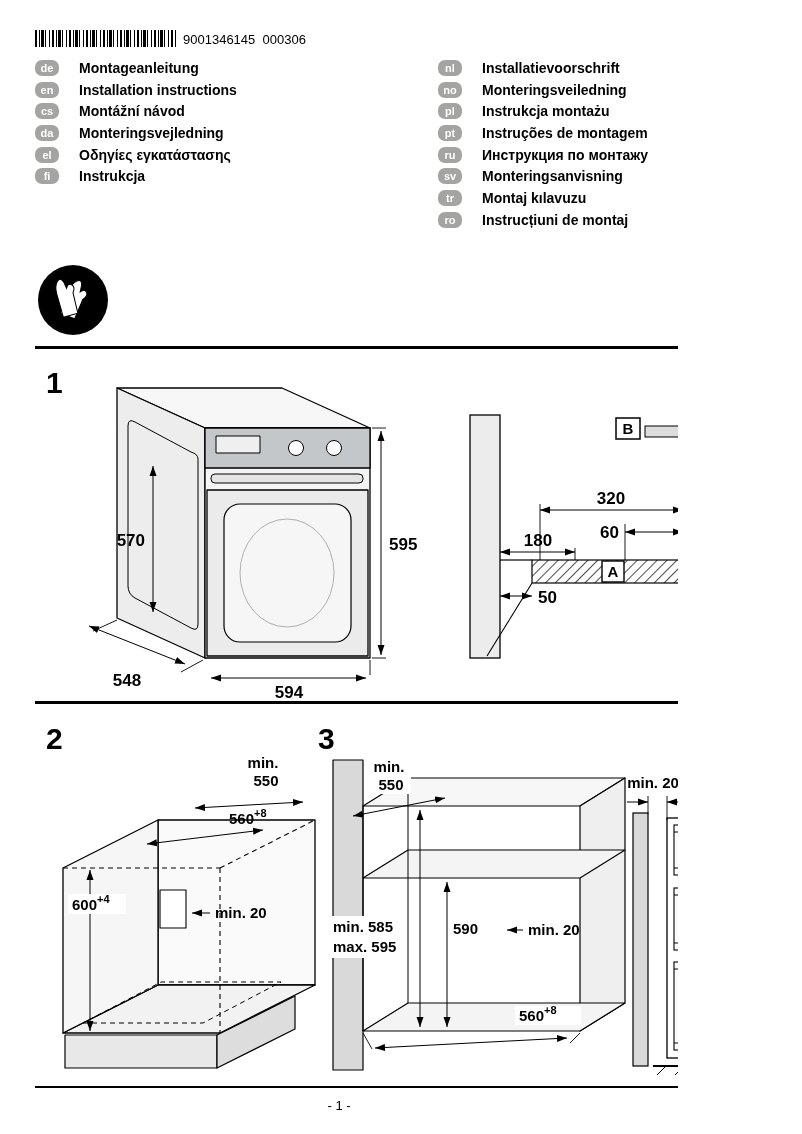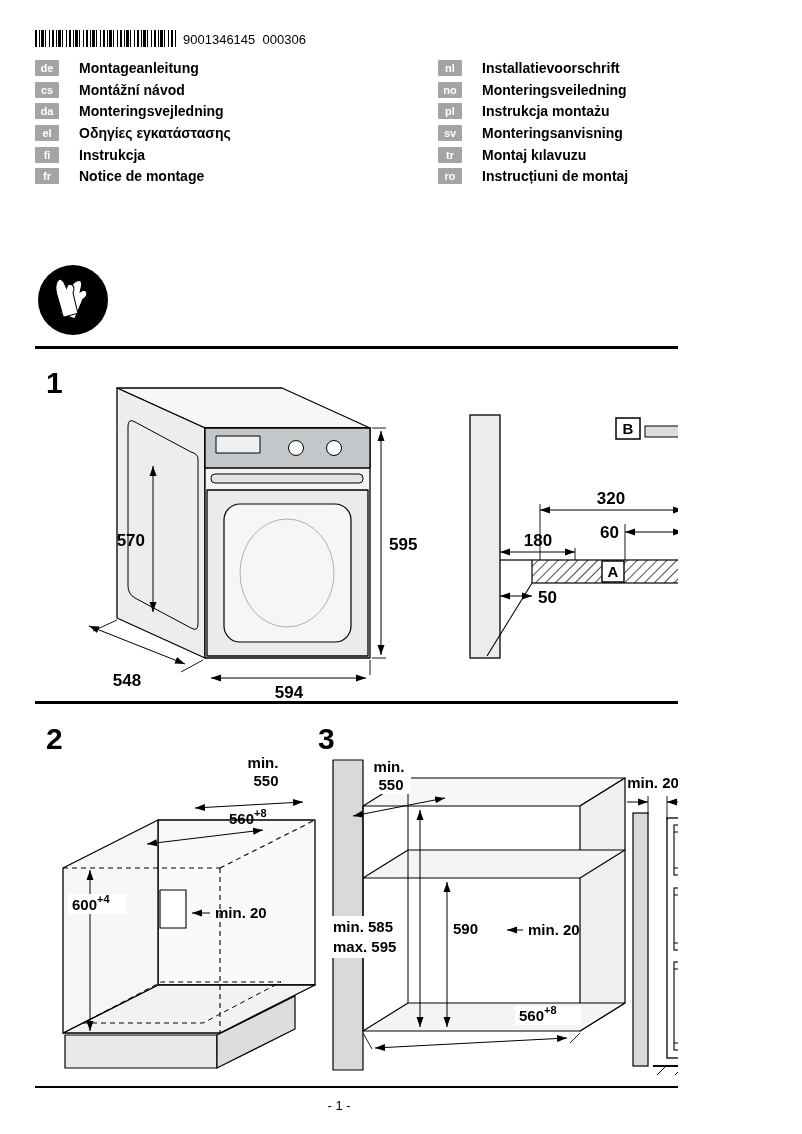--- a/index.html
+++ b/index.html
@@ -12,21 +12,21 @@
       #000 6px 9px,#fff 9px 10px,#000 10px 11px,#fff 11px 14px,
       #000 14px 15px,#fff 15px 17px);}
   .barcode-text{position:absolute;left:183px;top:32px;font-size:13px;white-space:pre;}
   
   .lang-col{position:absolute;top:57px;}
   .lang-col.left{left:35px;}
   .lang-col.right{left:418px;margin-left:20px;}
   .lang-row{display:flex;align-items:center;height:21.7px;}
   .lang-code{display:inline-block;width:24px;height:16px;line-height:16px;
     background:#a4a4a3;color:#fff;font-size:11px;font-weight:bold;
-    text-align:center;margin-right:20px;border-radius:1px;flex:0 0 auto;}
+    text-align:center;margin-right:20px;border-radius:7px;flex:0 0 auto;}
   .lang-title{font-size:14px;font-weight:bold;white-space:nowrap;}
   
   .gloves{position:absolute;left:36px;top:263px;width:74px;height:74px;}
   
   .rule{position:absolute;left:35px;width:732px;background:#000;}
   .rule-1{top:346px;height:2.5px;}
   .rule-2{top:701px;height:2.5px;}
   .rule-3{top:1086px;height:1.5px;}
   
   .fig-num{position:absolute;font-size:30px;font-weight:bold;}
@@ -50,53 +50,61 @@
 
   <div class="barcode"></div>
   <div class="barcode-text">9001346145  000306</div>
 
   <div class="lang-col left">
     <div class="lang-row">
         <span class="lang-code">de</span>
         <span class="lang-title">Montageanleitung</span>
       </div>
     <div class="lang-row">
+        <span class="lang-code">en</span>
+        <span class="lang-title">Installation instructions</span>
+      </div>
+    <div class="lang-row">
         <span class="lang-code">cs</span>
         <span class="lang-title">Montážní návod</span>
       </div>
     <div class="lang-row">
         <span class="lang-code">da</span>
         <span class="lang-title">Monteringsvejledning</span>
       </div>
     <div class="lang-row">
         <span class="lang-code">el</span>
         <span class="lang-title">Οδηγίες εγκατάστασης</span>
       </div>
     <div class="lang-row">
         <span class="lang-code">fi</span>
         <span class="lang-title">Instrukcja</span>
       </div>
-    <div class="lang-row">
-        <span class="lang-code">fr</span>
-        <span class="lang-title">Notice de montage</span>
-      </div>
   </div>
 
   <div class="lang-col right">
     <div class="lang-row">
         <span class="lang-code">nl</span>
         <span class="lang-title">Installatievoorschrift</span>
       </div>
     <div class="lang-row">
         <span class="lang-code">no</span>
         <span class="lang-title">Monteringsveiledning</span>
       </div>
     <div class="lang-row">
         <span class="lang-code">pl</span>
         <span class="lang-title">Instrukcja montażu</span>
+      </div>
+    <div class="lang-row">
+        <span class="lang-code">pt</span>
+        <span class="lang-title">Instruções de montagem</span>
+      </div>
+    <div class="lang-row">
+        <span class="lang-code">ru</span>
+        <span class="lang-title">Инструкция по монтажу</span>
       </div>
     <div class="lang-row">
         <span class="lang-code">sv</span>
         <span class="lang-title">Monteringsanvisning</span>
       </div>
     <div class="lang-row">
         <span class="lang-code">tr</span>
         <span class="lang-title">Montaj kılavuzu</span>
       </div>
     <div class="lang-row">

